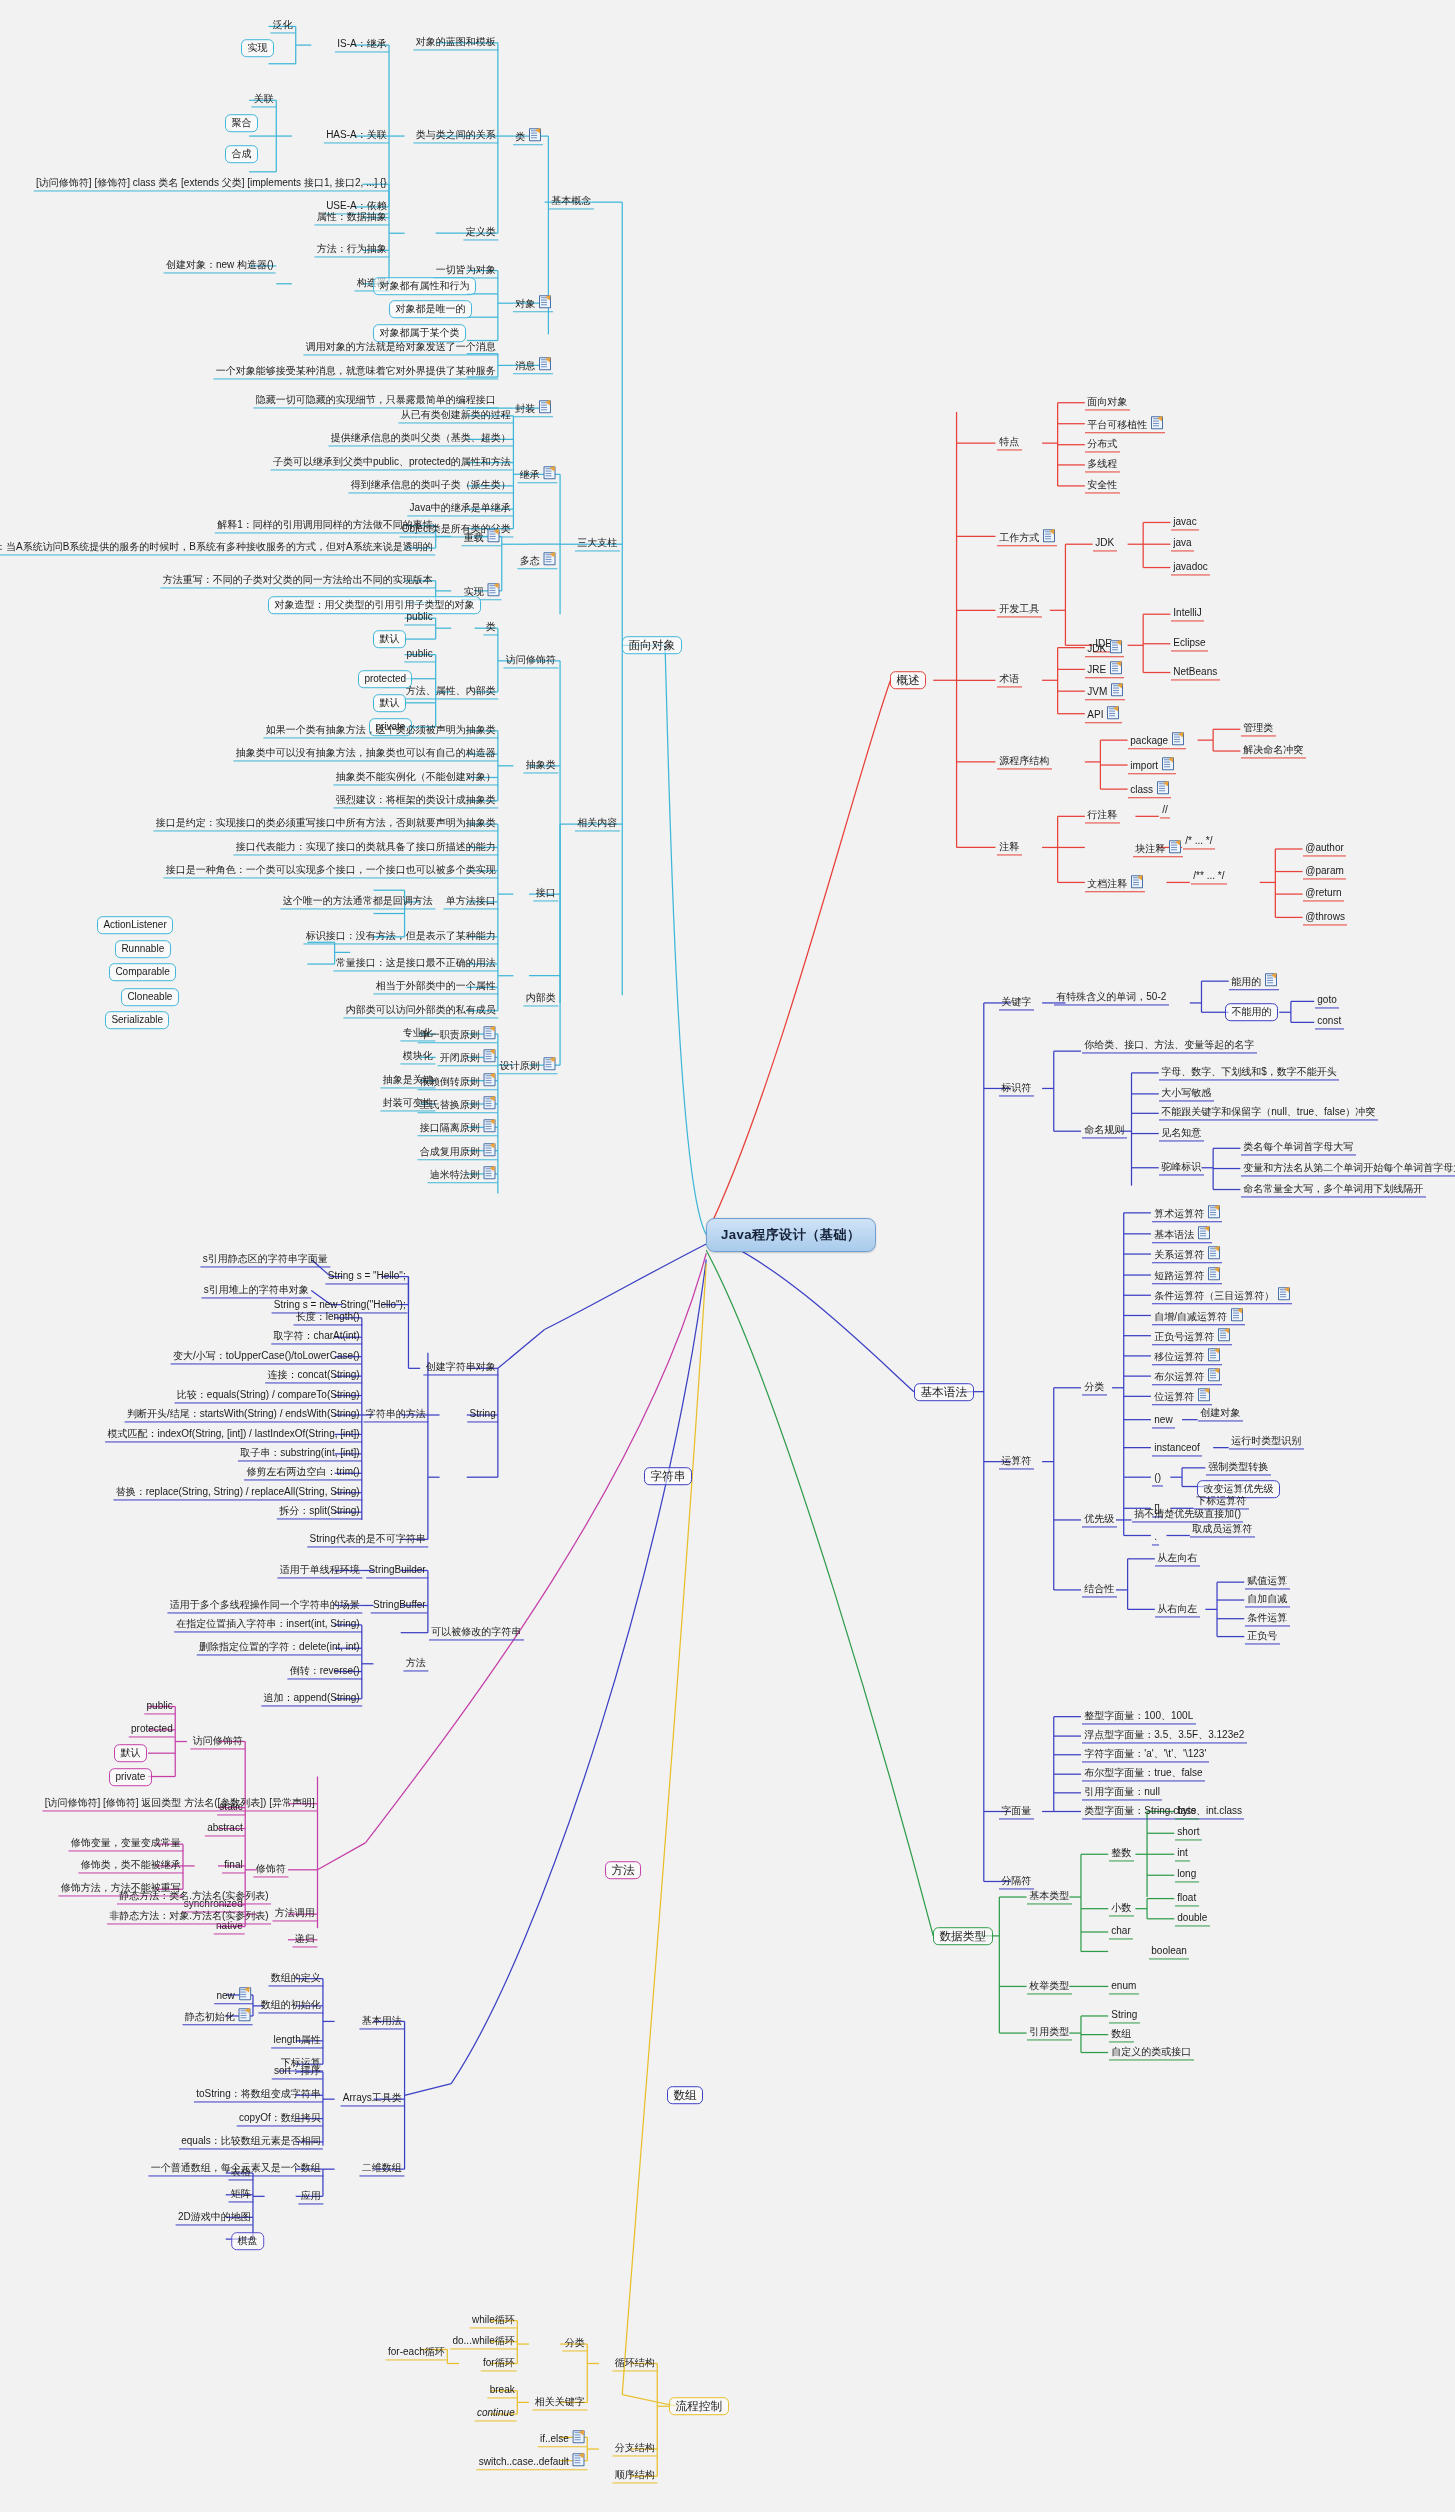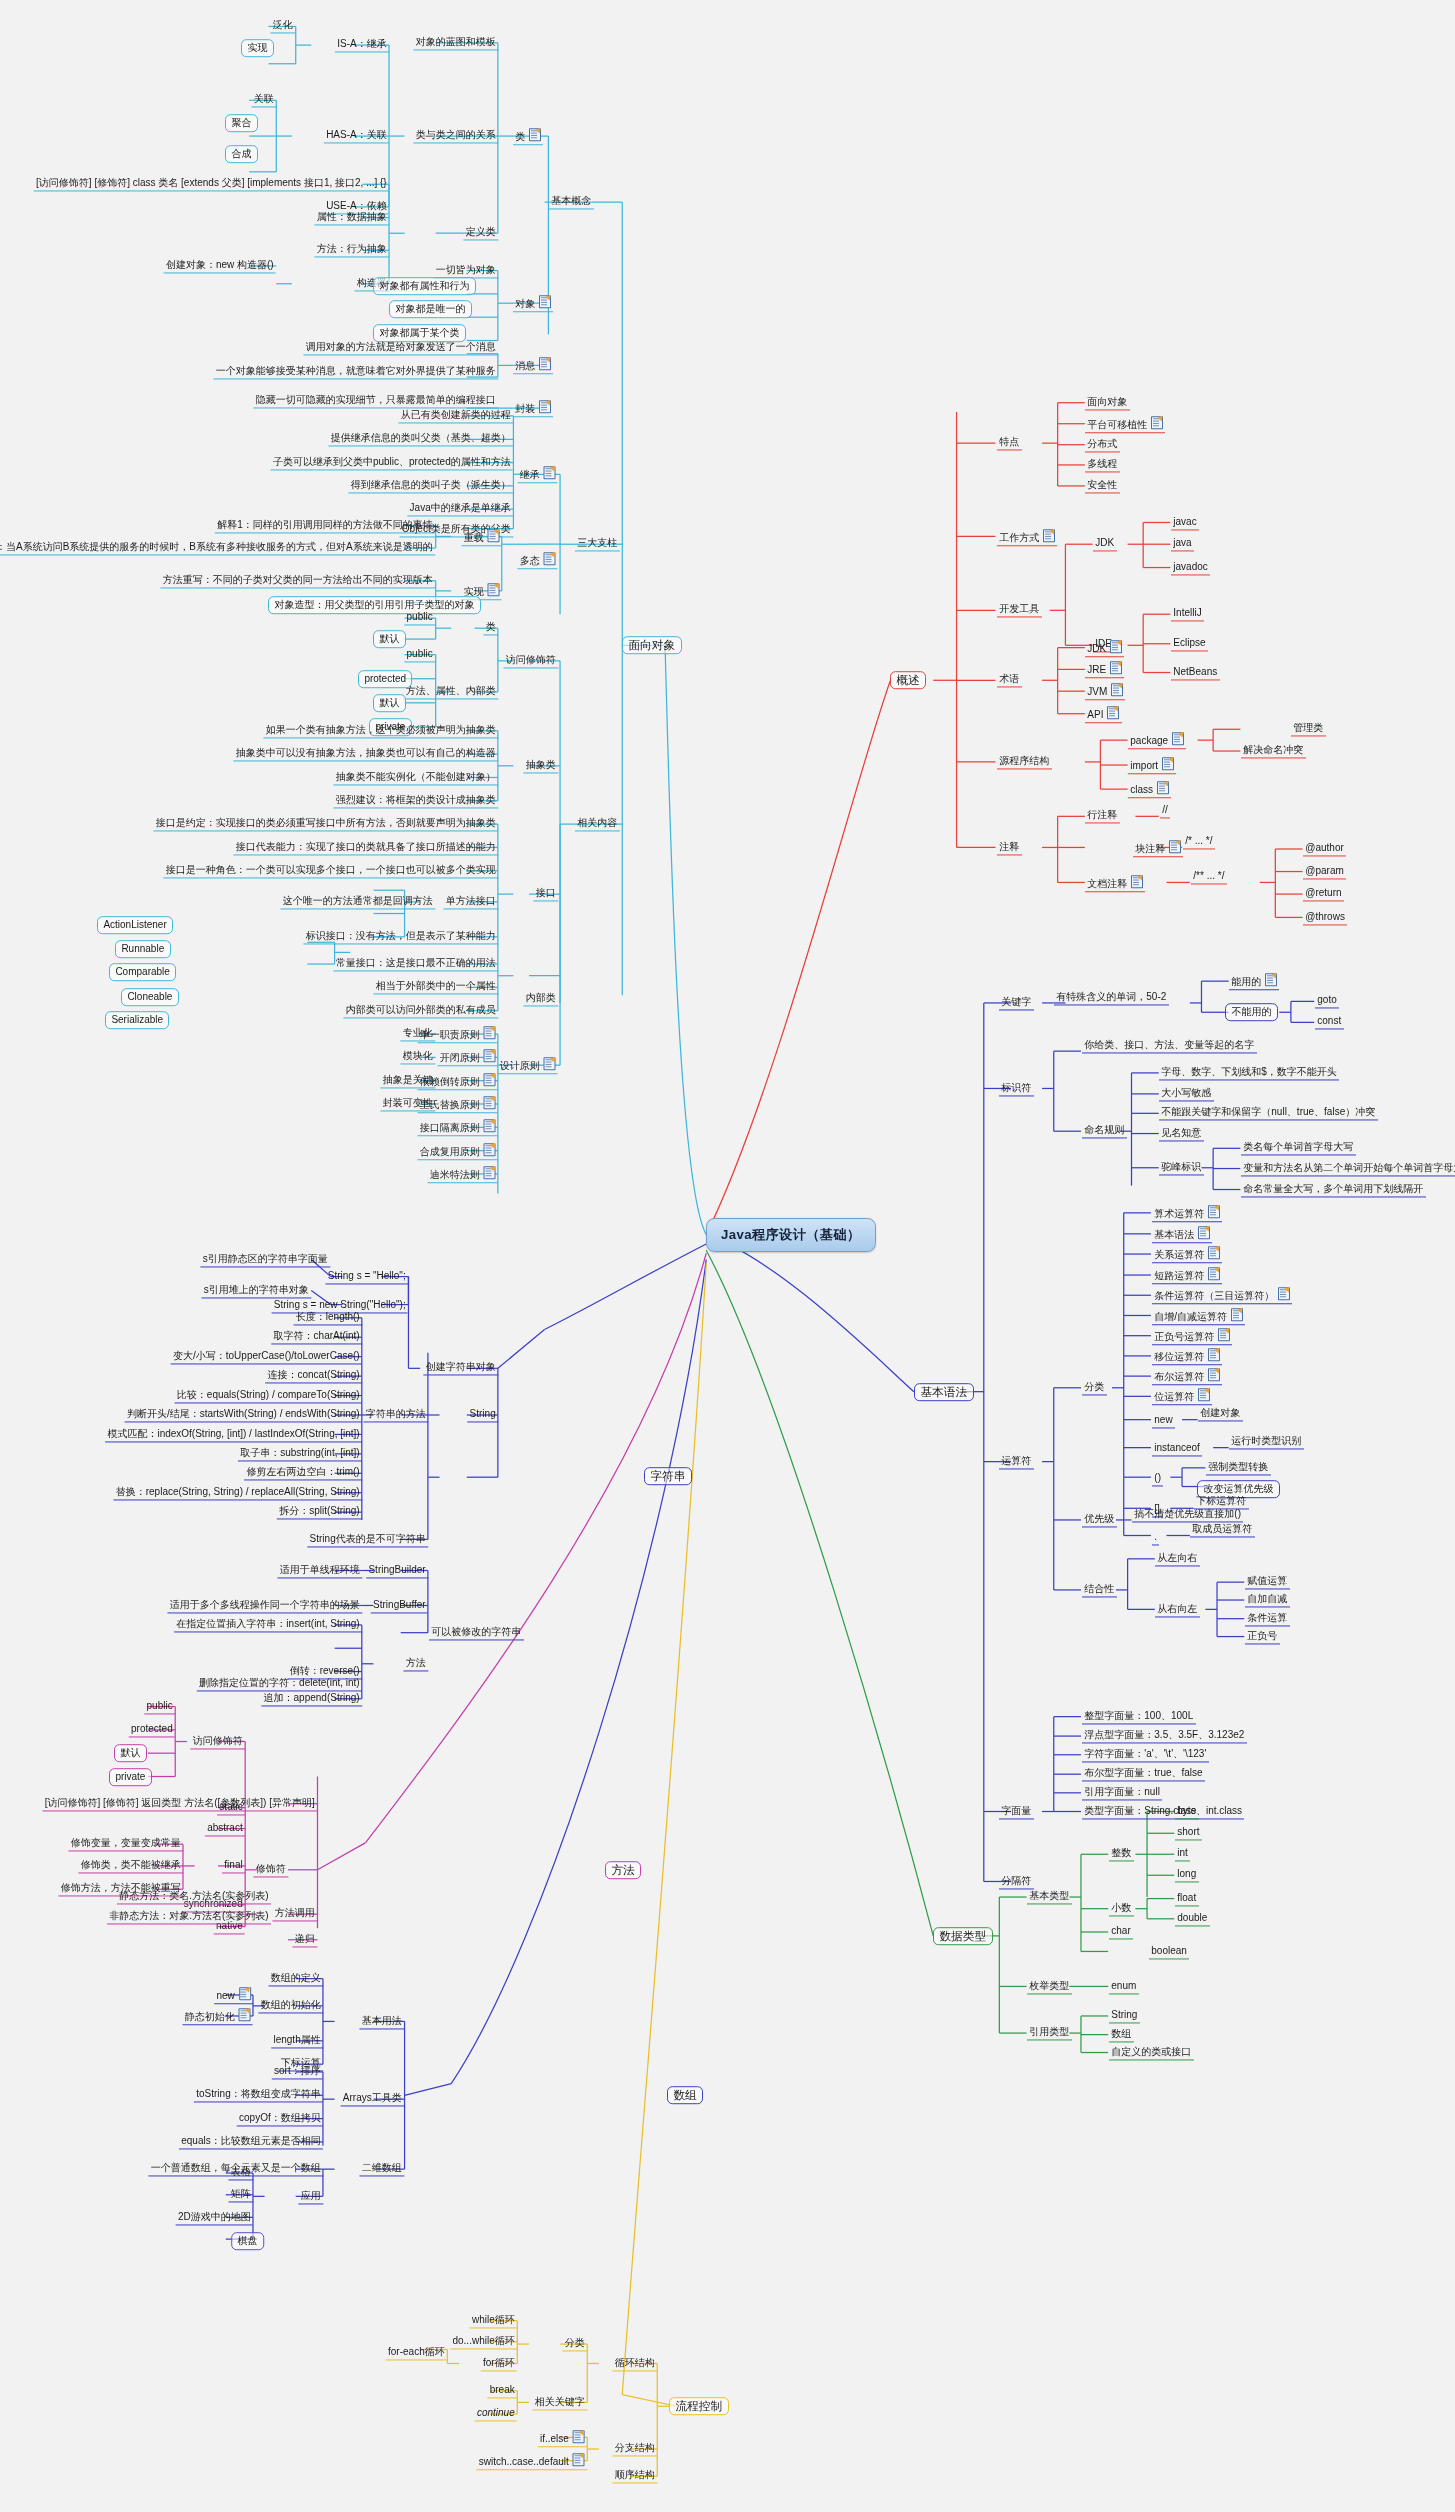--- a/index.html
+++ b/index.html
@@ -719,21 +719,21 @@
   <div class="n ul" style="left:1171px;top:673px;--c:#e8403a;">NetBeans</div>
 
   <div class="n ul" style="left:997px;top:680px;--c:#e8403a;">术语</div>
   <div class="n ul" style="left:1085px;top:648px;--c:#e8403a;"><span>JDK</span><span class="note"></span></div>
   <div class="n ul" style="left:1085px;top:669px;--c:#e8403a;"><span>JRE</span><span class="note"></span></div>
   <div class="n ul" style="left:1085px;top:691px;--c:#e8403a;"><span>JVM</span><span class="note"></span></div>
   <div class="n ul" style="left:1085px;top:714px;--c:#e8403a;"><span>API</span><span class="note"></span></div>
 
   <div class="n ul" style="left:997px;top:762px;--c:#e8403a;">源程序结构</div>
   <div class="n ul" style="left:1128px;top:740px;--c:#e8403a;"><span>package</span><span class="note"></span></div>
-  <div class="n ul" style="left:1291px;top:729px;--c:#e8403a;">管理类</div>
+  <div class="n ul" style="left:1241px;top:729px;--c:#e8403a;">管理类</div>
   <div class="n ul" style="left:1241px;top:751px;--c:#e8403a;">解决命名冲突</div>
   <div class="n ul" style="left:1128px;top:765px;--c:#e8403a;"><span>import</span><span class="note"></span></div>
   <div class="n ul" style="left:1128px;top:789px;--c:#e8403a;"><span>class</span><span class="note"></span></div>
 
   <div class="n ul" style="left:997px;top:848px;--c:#e8403a;">注释</div>
   <div class="n ul" style="left:1085px;top:816px;--c:#e8403a;">行注释</div>
   <div class="n ul" style="left:1160px;top:811px;--c:#e8403a;">//</div>
   <div class="n ul" style="left:1085px;top:848px;margin-left:48px;--c:#e8403a;"><span>块注释</span><span class="note"></span></div>
   <div class="n ul" style="left:1183px;top:842px;--c:#e8403a;">/* ... */</div>
   <div class="n ul" style="left:1085px;top:883px;--c:#e8403a;"><span>文档注释</span><span class="note"></span></div>
@@ -849,21 +849,21 @@
   <div class="n ul rightanchor" style="left:362px;top:1512px;--c:#3b3fc4;">拆分：split(String)</div>
   <div class="n ul rightanchor" style="left:428px;top:1540px;--c:#3b3fc4;">String代表的是不可字符串</div>
 
   <div class="n ul rightanchor" style="left:428px;top:1571px;--c:#3b3fc4;">StringBuilder</div>
   <div class="n ul rightanchor" style="left:362px;top:1571px;--c:#3b3fc4;">适用于单线程环境</div>
   <div class="n ul rightanchor" style="left:428px;top:1606px;--c:#3b3fc4;">StringBuffer</div>
   <div class="n ul rightanchor" style="left:362px;top:1606px;--c:#3b3fc4;">适用于多个多线程操作同一个字符串的场景</div>
   <div class="n ul" style="left:429px;top:1633px;--c:#3b3fc4;">可以被修改的字符串</div>
   <div class="n ul rightanchor" style="left:428px;top:1664px;--c:#3b3fc4;">方法</div>
   <div class="n ul rightanchor" style="left:362px;top:1625px;--c:#3b3fc4;">在指定位置插入字符串：insert(int, String)</div>
-  <div class="n ul rightanchor" style="left:362px;top:1684px;--c:#3b3fc4;">删除指定位置的字符：delete(int, int)</div>
+  <div class="n ul rightanchor" style="left:362px;top:1648px;--c:#3b3fc4;">删除指定位置的字符：delete(int, int)</div>
   <div class="n ul rightanchor" style="left:362px;top:1672px;--c:#3b3fc4;">倒转：reverse()</div>
   <div class="n ul rightanchor" style="left:362px;top:1699px;--c:#3b3fc4;">追加：append(String)</div>
 
   <div class="n box lvl1" style="left:605px;top:1870px;--c:#c53ea8;">方法</div>
   <div class="n ul rightanchor" style="left:317px;top:1804px;--c:#c53ea8;">[访问修饰符] [修饰符] 返回类型 方法名([参数列表]) [异常声明]</div>
   <div class="n ul rightanchor" style="left:288px;top:1870px;--c:#c53ea8;">修饰符</div>
   <div class="n ul rightanchor" style="left:245px;top:1742px;--c:#c53ea8;">访问修饰符</div>
   <div class="n ul rightanchor" style="left:175px;top:1707px;--c:#c53ea8;">public</div>
   <div class="n ul rightanchor" style="left:175px;top:1730px;--c:#c53ea8;">protected</div>
   <div class="n box" style="left:114px;top:1753px;--c:#c53ea8;">默认</div>

